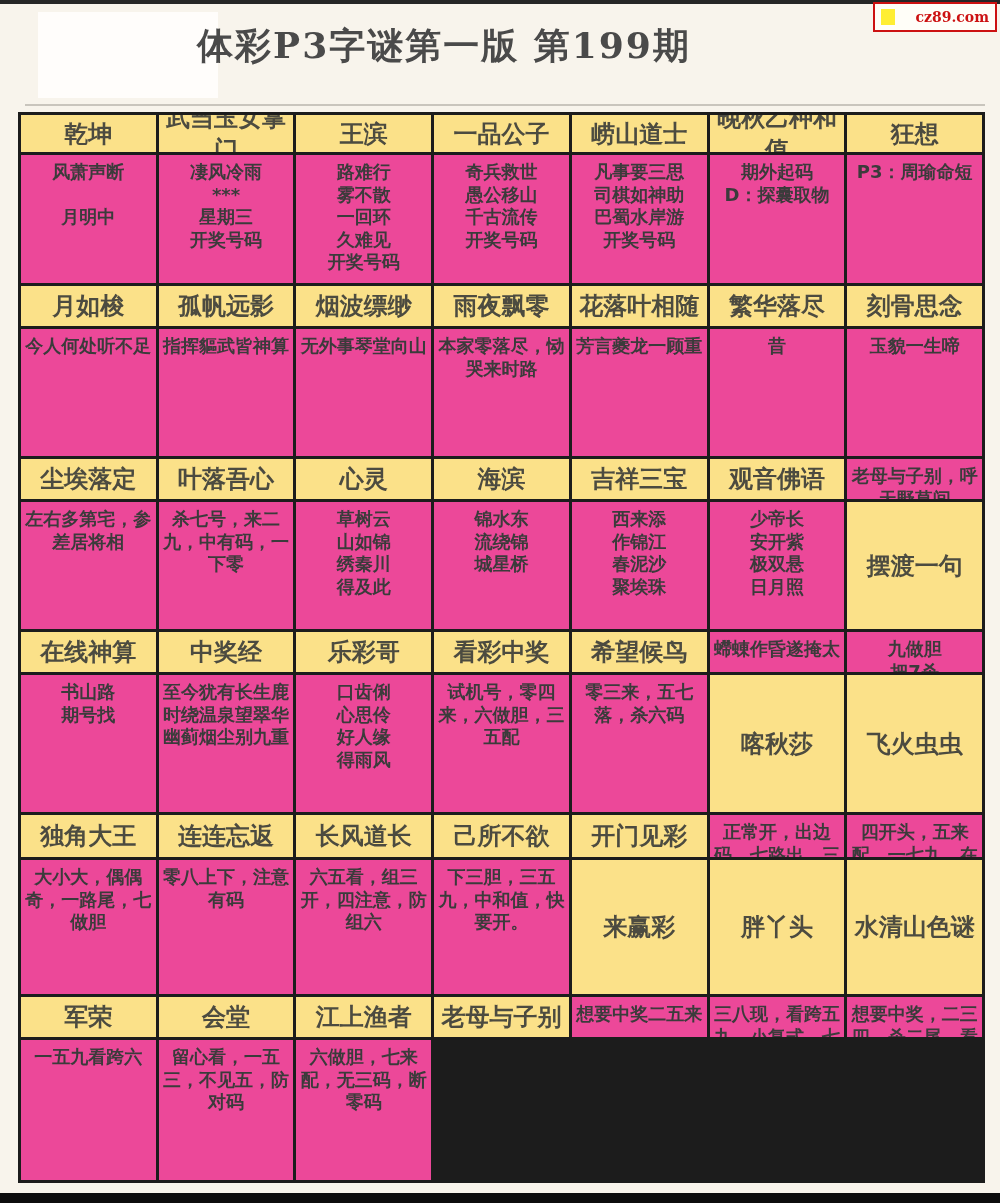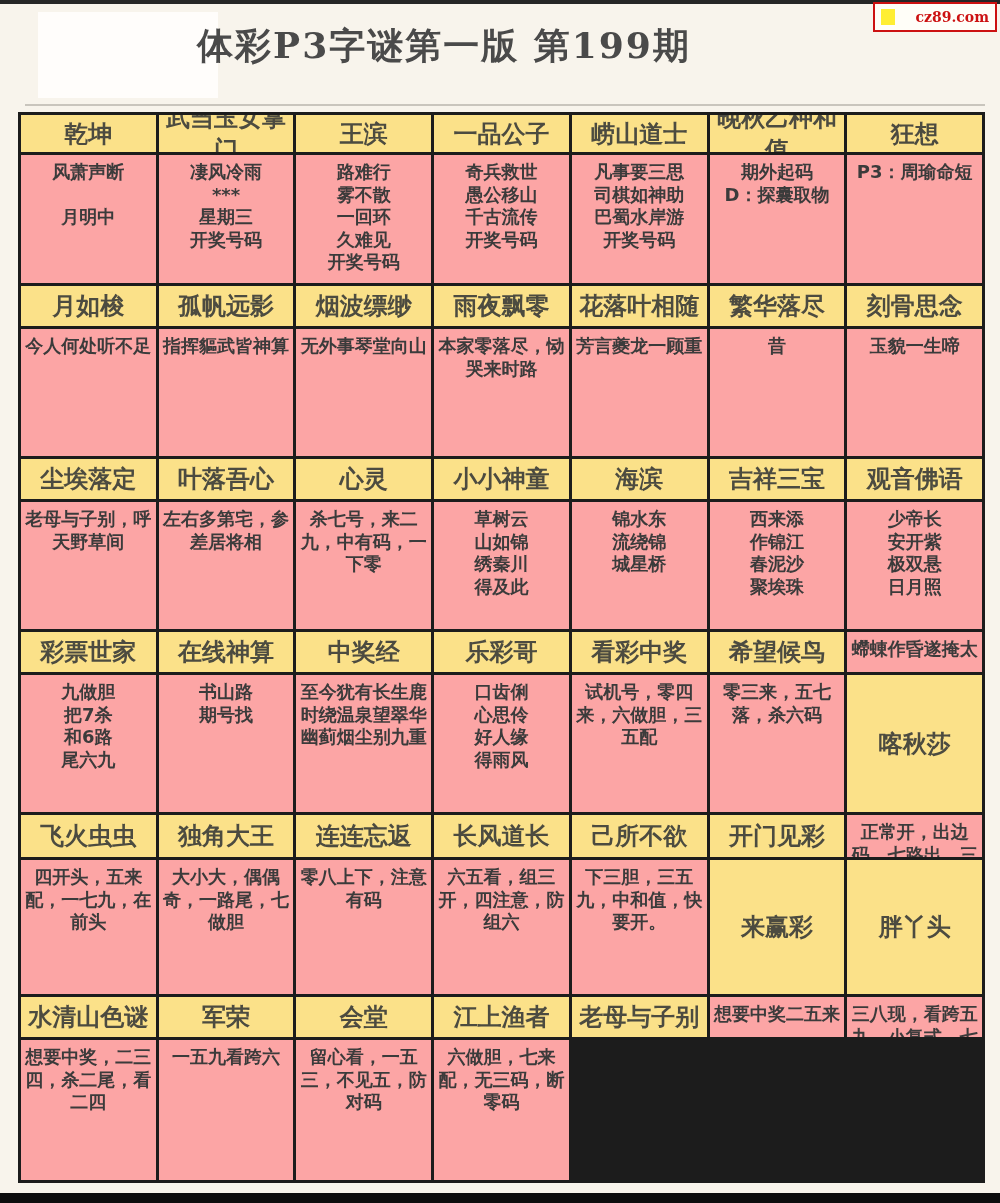--- a/index.html
+++ b/index.html
@@ -31,21 +31,21 @@
     display:grid;gap:3px;
     grid-template-columns:repeat(7,1fr);
     grid-template-rows:37px 128px 40px 127px 40px 127px 40px 137px 42px 134px 40px 140px;
   }
   .hd{
     background:#fbe189;color:#4c4b40;font-weight:bold;font-size:24px;
     display:flex;align-items:center;justify-content:center;
     text-align:center;overflow:hidden;
   }
   .ct{
-    background:#fca5a5;color:#3b3b3b;font-weight:bold;font-size:18px;
+    background:#ec4899;color:#3b3b3b;font-weight:bold;font-size:18px;
     padding:6px 3px 0 3px;text-align:center;line-height:1.25;
     white-space:pre-line;overflow:hidden;
   }
 </style>
 </head>
 <body>
 
 <div class="topbar"></div>
 <div class="white-patch"></div>
 
@@ -98,21 +98,20 @@
     <div class="ct">今人何处听不足</div>
     <div class="ct">指挥貙武皆神算</div>
     <div class="ct">无外事琴堂向山</div>
     <div class="ct">本家零落尽，恸哭来时路</div>
     <div class="ct">芳言夔龙一顾重</div>
     <div class="ct">昔</div>
     <div class="ct">玉貌一生啼</div>
     <div class="hd">尘埃落定</div>
     <div class="hd">叶落吾心</div>
     <div class="hd">心灵</div>
-    <div class="hd">小小神童</div>
     <div class="hd">海滨</div>
     <div class="hd">吉祥三宝</div>
     <div class="hd">观音佛语</div>
     <div class="ct">老母与子别，呼天野草间</div>
     <div class="ct">左右多第宅，参差居将相</div>
     <div class="ct">杀七号，来二九，中有码，一下零</div>
     <div class="ct">草树云
 山如锦
 绣秦川
 得及此</div>
@@ -120,21 +119,21 @@
 流绕锦
 城星桥</div>
     <div class="ct">西来添
 作锦江
 春泥沙
 聚埃珠</div>
     <div class="ct">少帝长
 安开紫
 极双悬
 日月照</div>
-    <div class="hd">彩票世家</div>
+    <div class="hd">摆渡一句</div>
     <div class="hd">在线神算</div>
     <div class="hd">中奖经</div>
     <div class="hd">乐彩哥</div>
     <div class="hd">看彩中奖</div>
     <div class="hd">希望候鸟</div>
     <div class="ct">螮蝀作昏遂掩太</div>
     <div class="ct">九做胆
 把7杀
 和6路
 尾六九</div>

